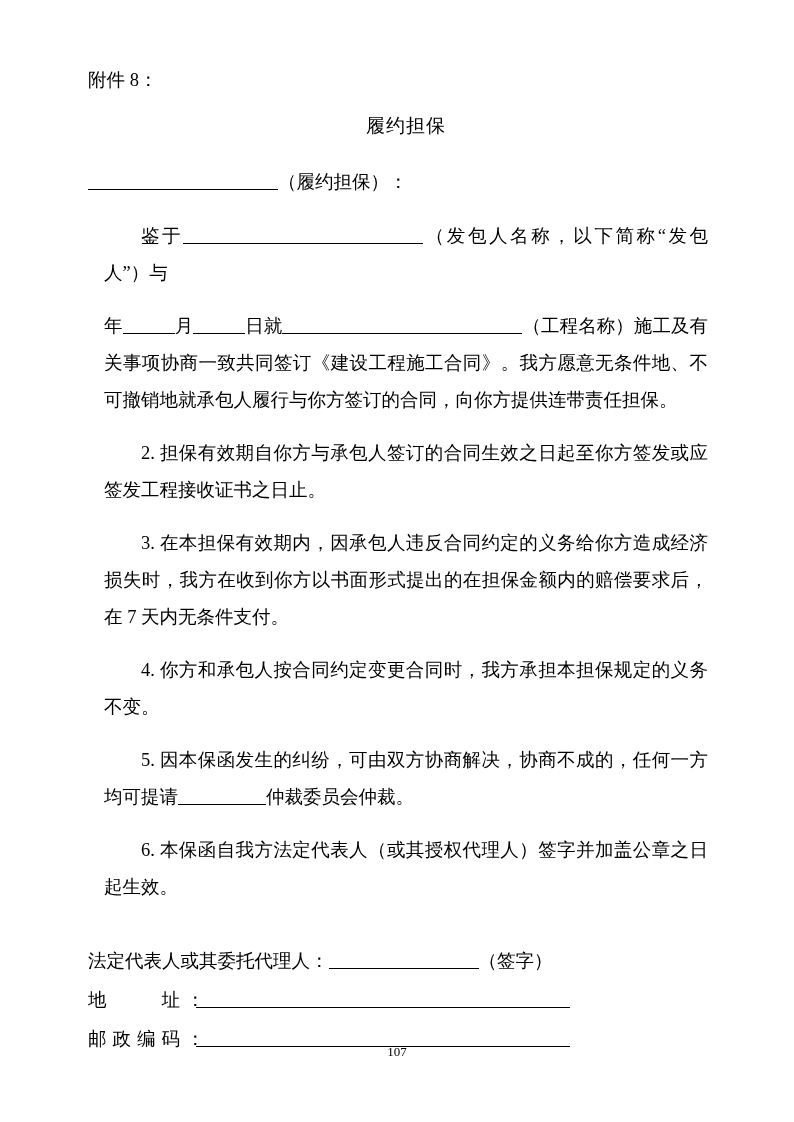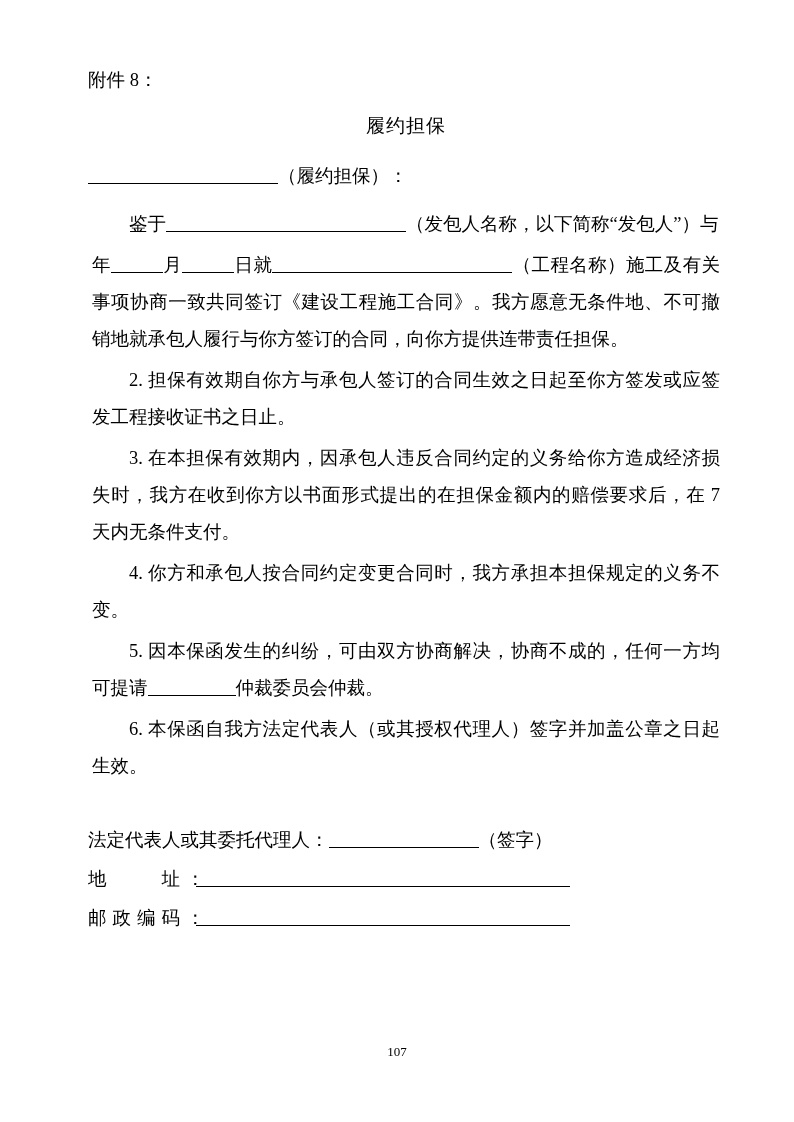--- a/index.html
+++ b/index.html
@@ -31,34 +31,34 @@
   }
   .attach-label {
     font-size: 18.5px;
     line-height: 37px;
     margin-bottom: 8px;
   }
   .doc-title {
     font-size: 19px;
     line-height: 37px;
     text-align: center;
-    margin-bottom: 12px;
+    margin-bottom: 18px;
     letter-spacing: 1px;
   }
   .addressee {
     font-size: 18.5px;
     line-height: 40px;
     margin-bottom: 10px;
   }
   .para {
     font-size: 18.5px;
     line-height: 37px;
     text-align: justify;
     text-justify: inter-ideograph;
-    margin: 4px;
+    margin: 16px;
   }
   .indent {
     text-indent: 37px;
   }
   .u {
     display: inline-block;
     border-bottom: 1px solid #000;
     height: 18px;
     vertical-align: -2px;
   }

